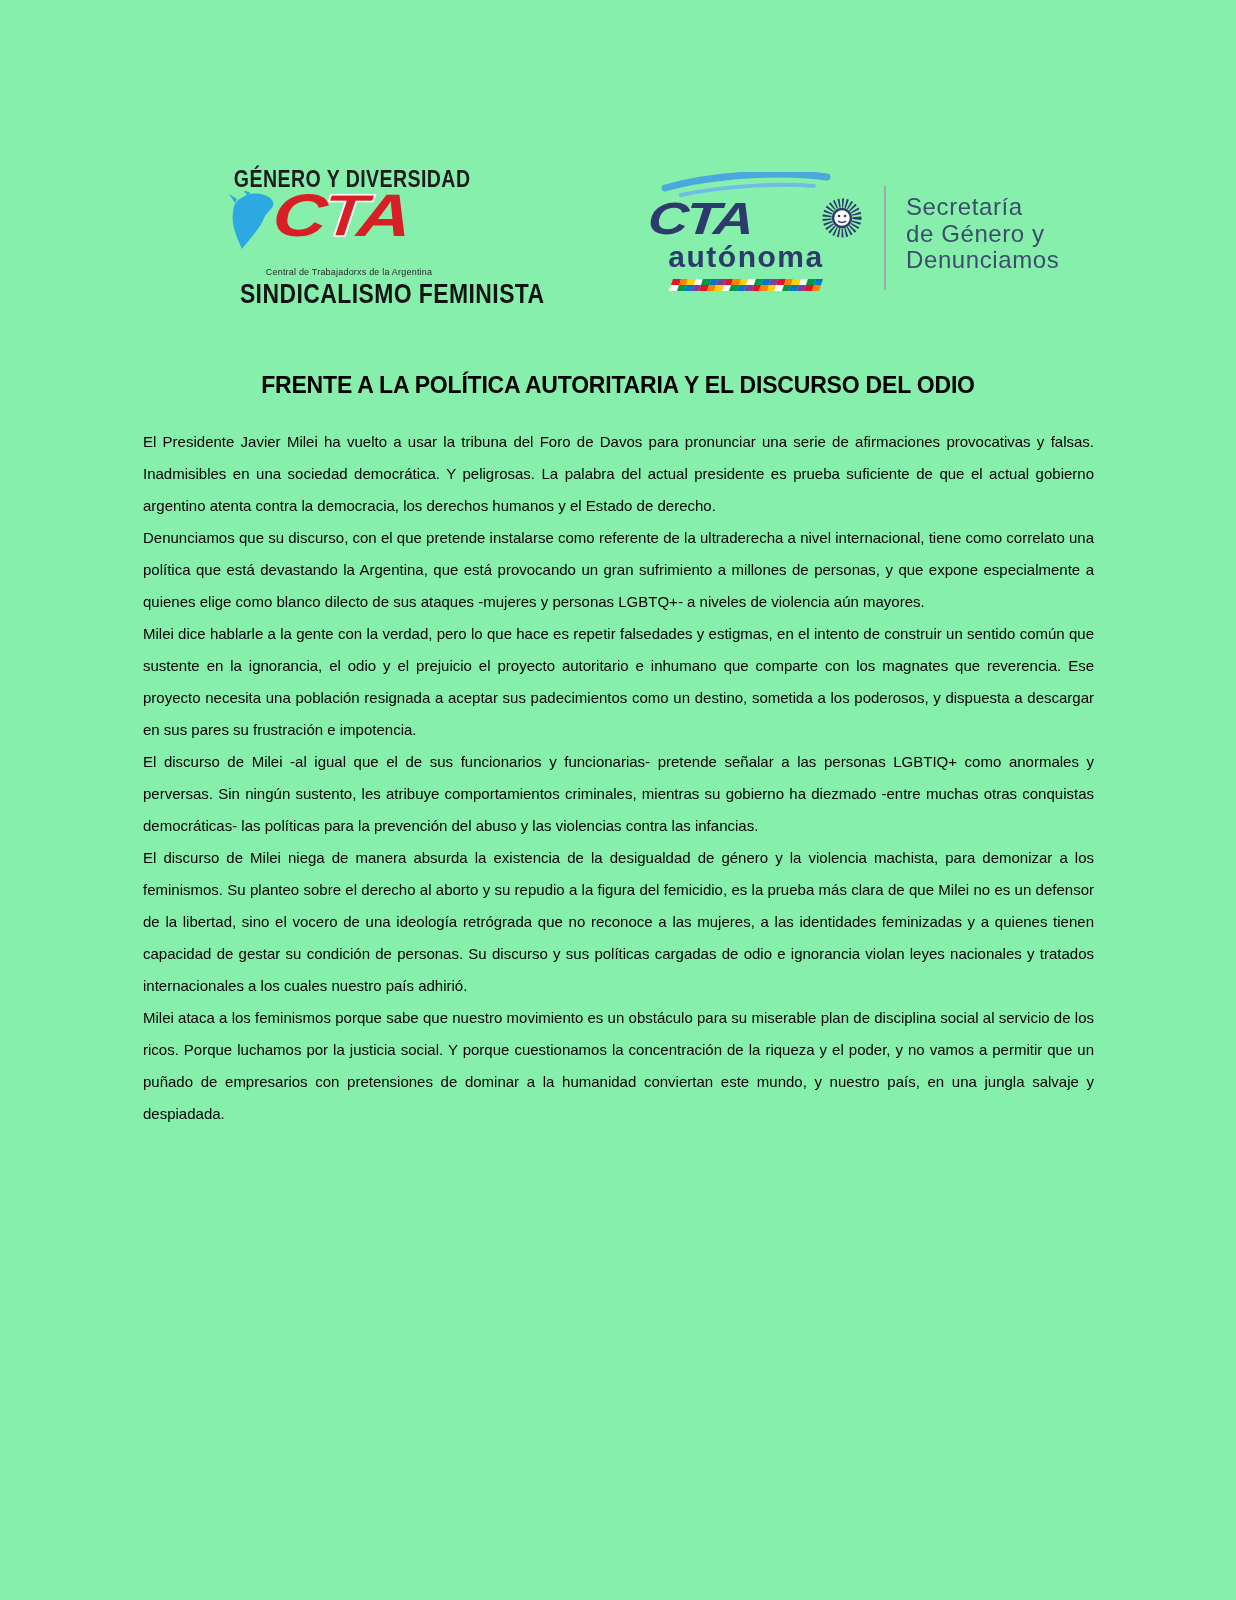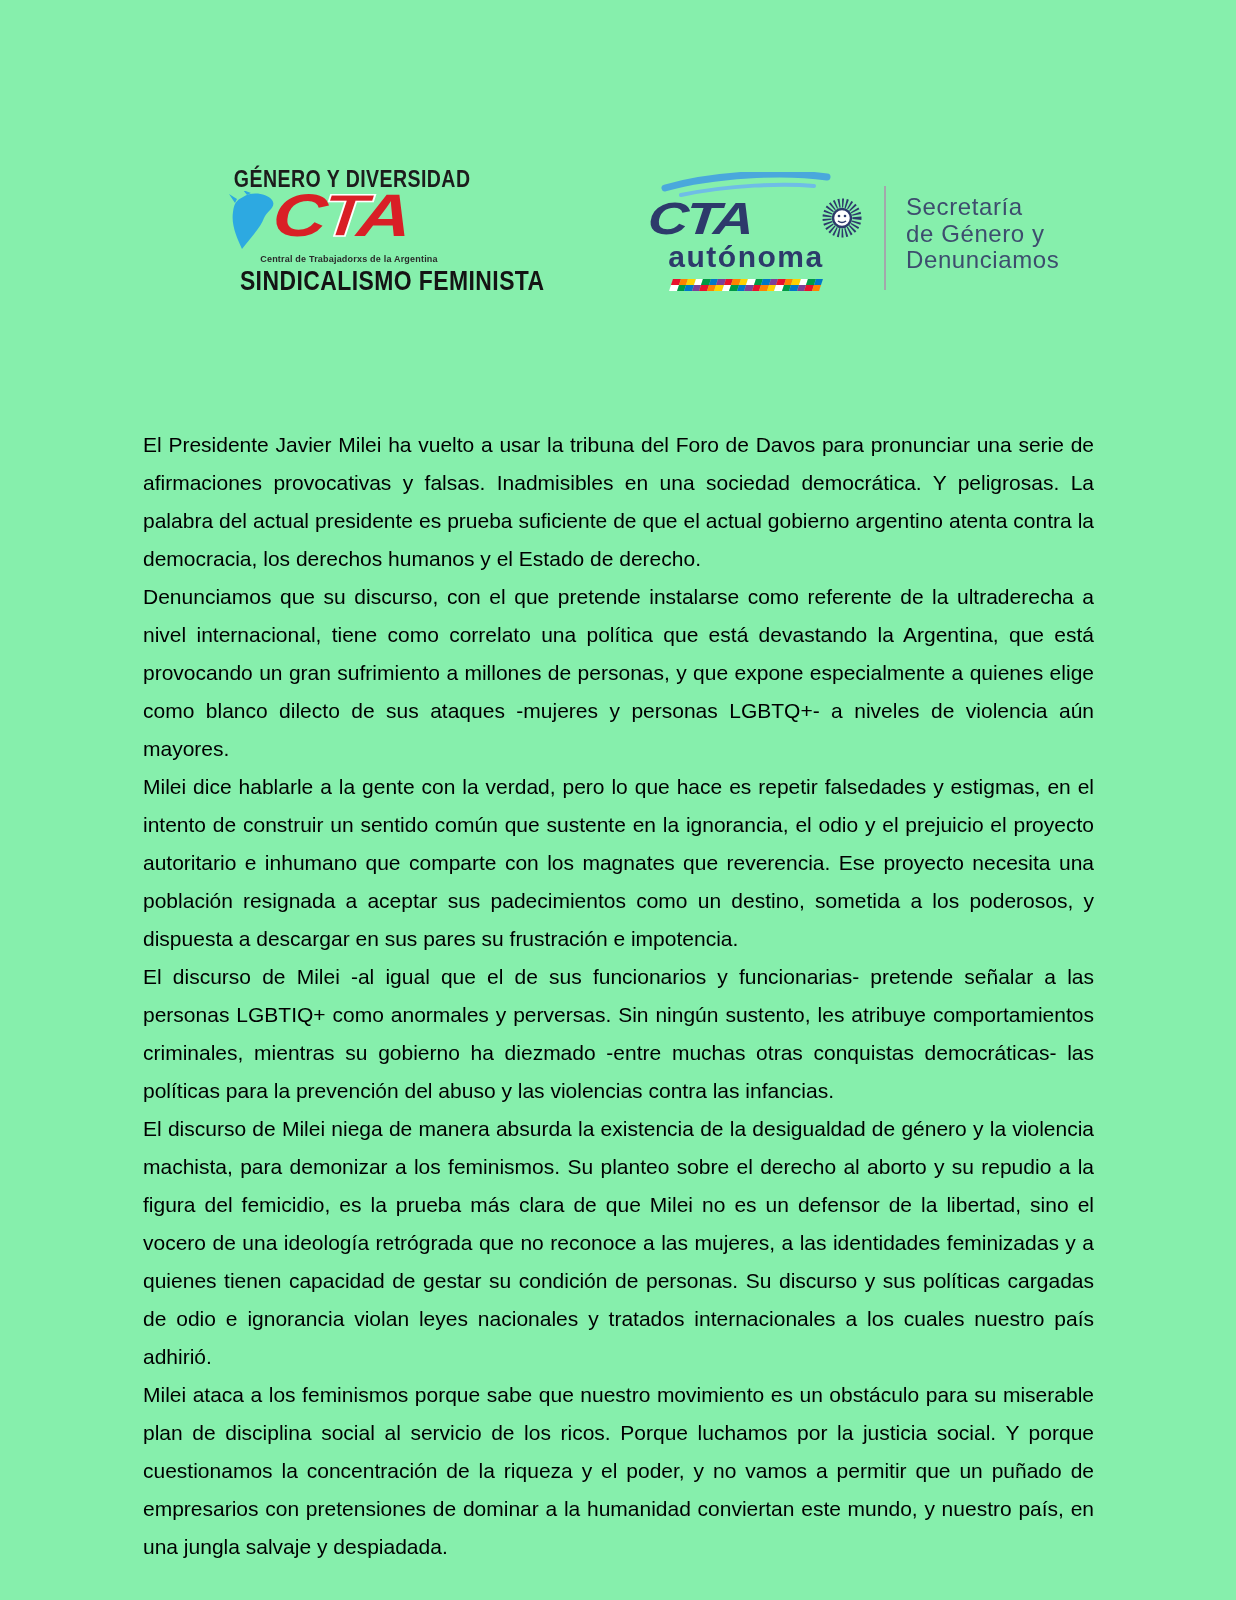--- a/index.html
+++ b/index.html
@@ -18,21 +18,21 @@
   }
   .cta-row { position:relative; height:58px; margin-top:2px; }
   .sa-map { position:absolute; left:14px; top:-4px; z-index:1; }
   .cta-red-word {
     position:absolute; left:60px; top:-8px; z-index:2;
     font-size:60px; font-weight:900; font-style:italic; line-height:58px;
     color:#d91f26; letter-spacing:-4px; white-space:nowrap;
     transform:scaleX(1.25) skewX(-4deg); transform-origin:left center;
   }
   .cta-red-word .stroke-t { -webkit-text-stroke:1.5px #ffffff; }
-  .central-line { font-size:9px; font-weight:700; color:#2a2a2a; margin-top:1px; letter-spacing:0.2px; white-space:nowrap; }
+  .central-line { font-size:9px; font-weight:400; color:#2a2a2a; margin-top:14px; letter-spacing:0.2px; white-space:nowrap; }
   .sindicalismo-line {
     display:inline-block; font-size:27px; font-weight:700; color:#141414;
     transform:scaleX(0.85); transform-origin:center; letter-spacing:0.5px; white-space:nowrap; margin-top:2px;
   }
 
   .logo-right { position:absolute; left:640px; top:172px; width:212px; text-align:center; }
   .swoosh-wrap { height:26px; }
   .cta-navy-row { position:relative; height:40px; margin-top:2px; }
   .cta-navy-word {
     position:absolute; left:8px; top:-2px;
@@ -54,21 +54,21 @@
     font-size:24px; line-height:26.5px; color:#3d4d6e; letter-spacing:0.6px;
   }
 
   
   .doc-title {
     position:absolute; left:0; top:372px; width:100%; margin:0;
     text-align:center; font-size:23px; font-weight:700; color:#000; letter-spacing:-0.2px;
   }
   .doc-body {
     position:absolute; left:143px; top:426px; width:951px;
-    font-size:21px; line-height:38px; text-align:justify; color:#000;
+    font-size:15px; line-height:32px; text-align:justify; color:#000;
   }
   .doc-body p { margin:0; }
 </style>
 </head>
 <body>
 
 <div class="page">
 
   <header>
 
@@ -154,20 +154,21 @@
     <div class="logo-divider"></div>
 
     <div class="secretariat">
       <div>Secretaría</div>
       <div>de Género y</div>
       <div>Denunciamos</div>
     </div>
 
   </header>
 
+  <h1 class="doc-title">FRENTE A LA POLÍTICA AUTORITARIA Y EL DISCURSO DEL ODIO</h1>
 
   <main class="doc-body">
     <p>El Presidente Javier Milei ha vuelto a usar la tribuna del Foro de Davos para pronunciar una serie de afirmaciones provocativas y falsas. Inadmisibles en una sociedad democrática. Y peligrosas. La palabra del actual presidente es prueba suficiente de que el actual gobierno argentino atenta contra la democracia, los derechos humanos y el Estado de derecho.</p>
     <p>Denunciamos que su discurso, con el que pretende instalarse como referente de la ultraderecha a nivel internacional, tiene como correlato una política que está devastando la Argentina, que está provocando un gran sufrimiento a millones de personas, y que expone especialmente a quienes elige como blanco dilecto de sus ataques -mujeres y personas LGBTQ+- a niveles de violencia aún mayores.</p>
     <p>Milei dice hablarle a la gente con la verdad, pero lo que hace es repetir falsedades y estigmas, en el intento de construir un sentido común que sustente en la ignorancia, el odio y el prejuicio el proyecto autoritario e inhumano que comparte con los magnates que reverencia. Ese proyecto necesita una población resignada a aceptar sus padecimientos como un destino, sometida a los poderosos, y dispuesta a descargar en sus pares su frustración e impotencia.</p>
     <p>El discurso de Milei -al igual que el de sus funcionarios y funcionarias- pretende señalar a las personas LGBTIQ+ como anormales y perversas. Sin ningún sustento, les atribuye comportamientos criminales, mientras su gobierno ha diezmado -entre muchas otras conquistas democráticas- las políticas para la prevención del abuso y las violencias contra las infancias.</p>
     <p>El discurso de Milei niega de manera absurda la existencia de la desigualdad de género y la violencia machista, para demonizar a los feminismos. Su planteo sobre el derecho al aborto y su repudio a la figura del femicidio, es la prueba más clara de que Milei no es un defensor de la libertad, sino el vocero de una ideología retrógrada que no reconoce a las mujeres, a las identidades feminizadas y a quienes tienen capacidad de gestar su condición de personas. Su discurso y sus políticas cargadas de odio e ignorancia violan leyes nacionales y tratados internacionales a los cuales nuestro país adhirió.</p>
     <p>Milei ataca a los feminismos porque sabe que nuestro movimiento es un obstáculo para su miserable plan de disciplina social al servicio de los ricos. Porque luchamos por la justicia social. Y porque cuestionamos la concentración de la riqueza y el poder, y no vamos a permitir que un puñado de empresarios con pretensiones de dominar a la humanidad conviertan este mundo, y nuestro país, en una jungla salvaje y despiadada.</p>
   </main>
 

